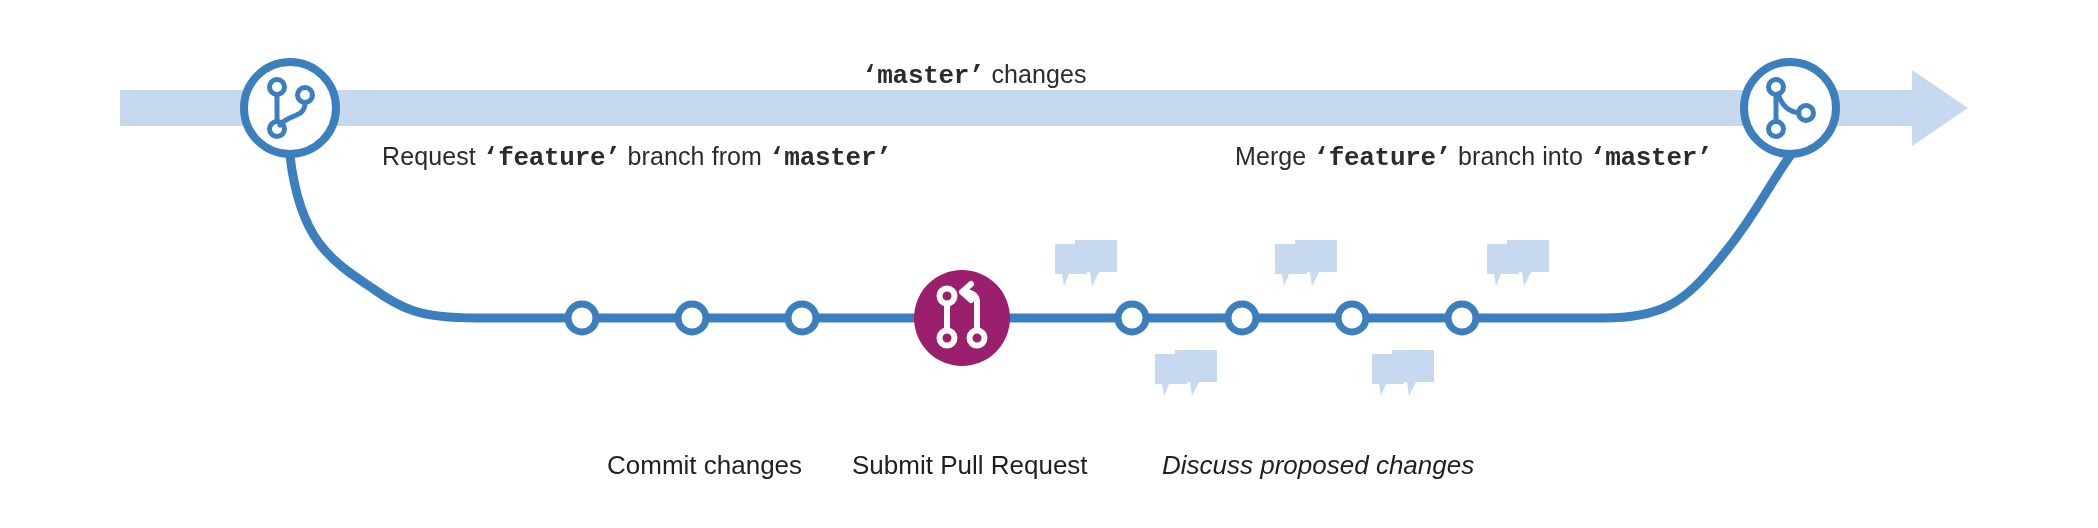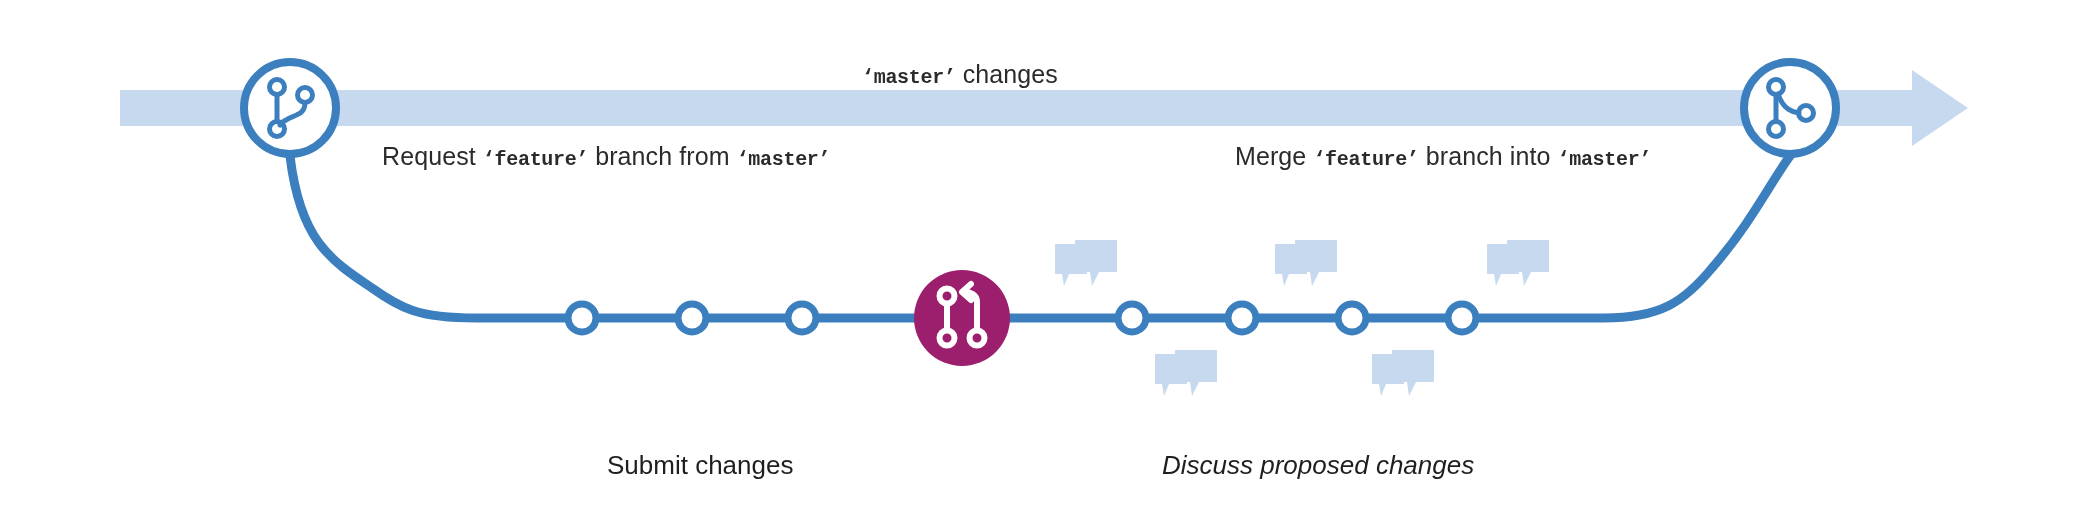--- a/index.html
+++ b/index.html
@@ -34,21 +34,21 @@
     white-space: nowrap;
     color: #2b2b2b;
     font-family: "Liberation Sans", sans-serif;
     font-size: 25px;
     line-height: 1;
     letter-spacing: 0.1px;
   }
   .lbl .mono {
     font-family: "Liberation Mono", monospace;
     font-weight: bold;
-    font-size: 20px;
+    font-size: 26px;
     letter-spacing: -0.3px;
   }
   .lbl .sp { display: inline-block; width: 7px; }
 
   #label-master-branch { left: 862px; top: 62px; }
   #label-create-branch { left: 382px; top: 144px; }
   #label-merge-branch  { left: 1215px; top: 144px; margin-left: 20px; }
 
   .caption {
     position: absolute;
@@ -194,16 +194,17 @@
   </div>
 
   <div class="lbl" id="label-create-branch">
     <span>Request</span><span class="sp"></span><span class="mono">‘feature’</span><span class="sp"></span><span>branch from</span><span class="sp"></span><span class="mono">‘master’</span>
   </div>
 
   <div class="lbl" id="label-merge-branch">
     <span>Merge</span><span class="sp"></span><span class="mono">‘feature’</span><span class="sp"></span><span>branch into</span><span class="sp"></span><span class="mono">‘master’</span>
   </div>
 
-  <div class="caption" id="caption-commit">Submit changes</div>
+  <div class="caption" id="caption-commit">Commit changes</div>
+  <div class="caption" id="caption-pr">Submit Pull Request</div>
   <div class="caption" id="caption-discuss">Discuss proposed changes</div>
 
 </div>
 
 </body></html>

